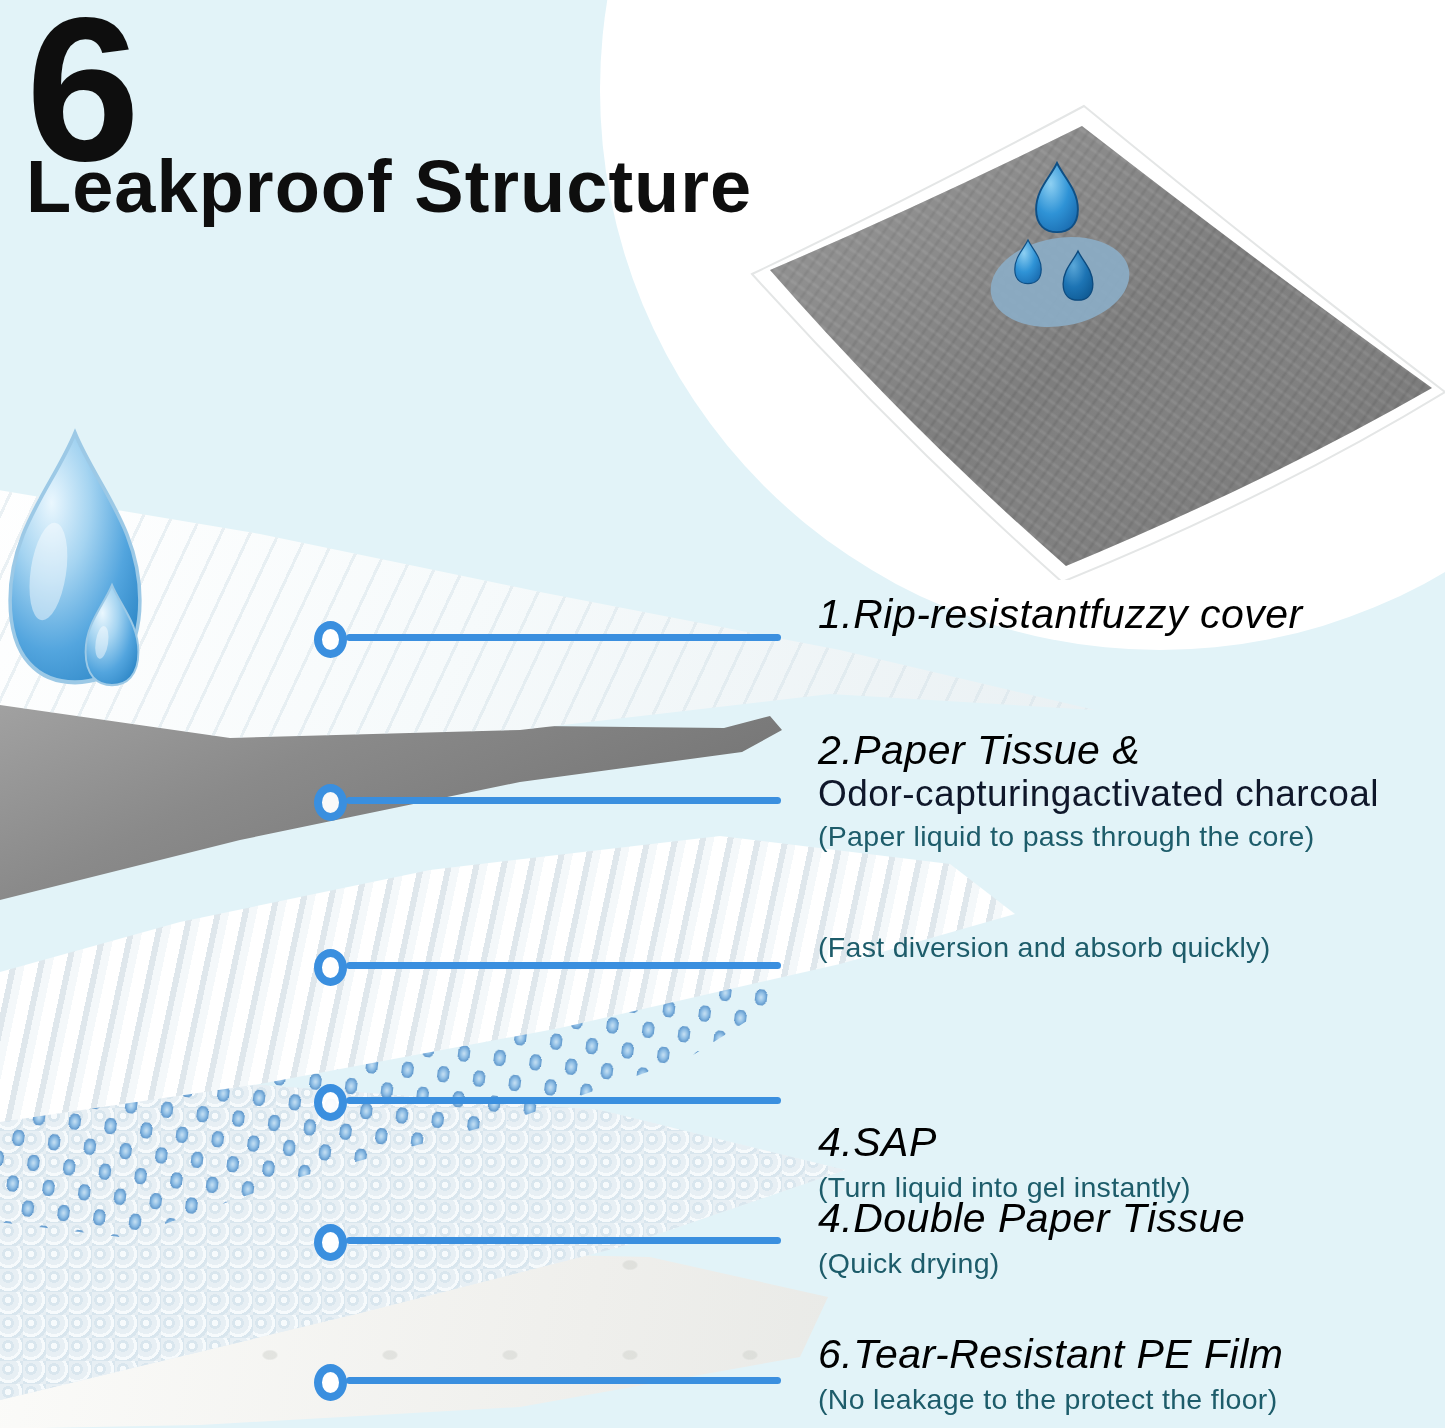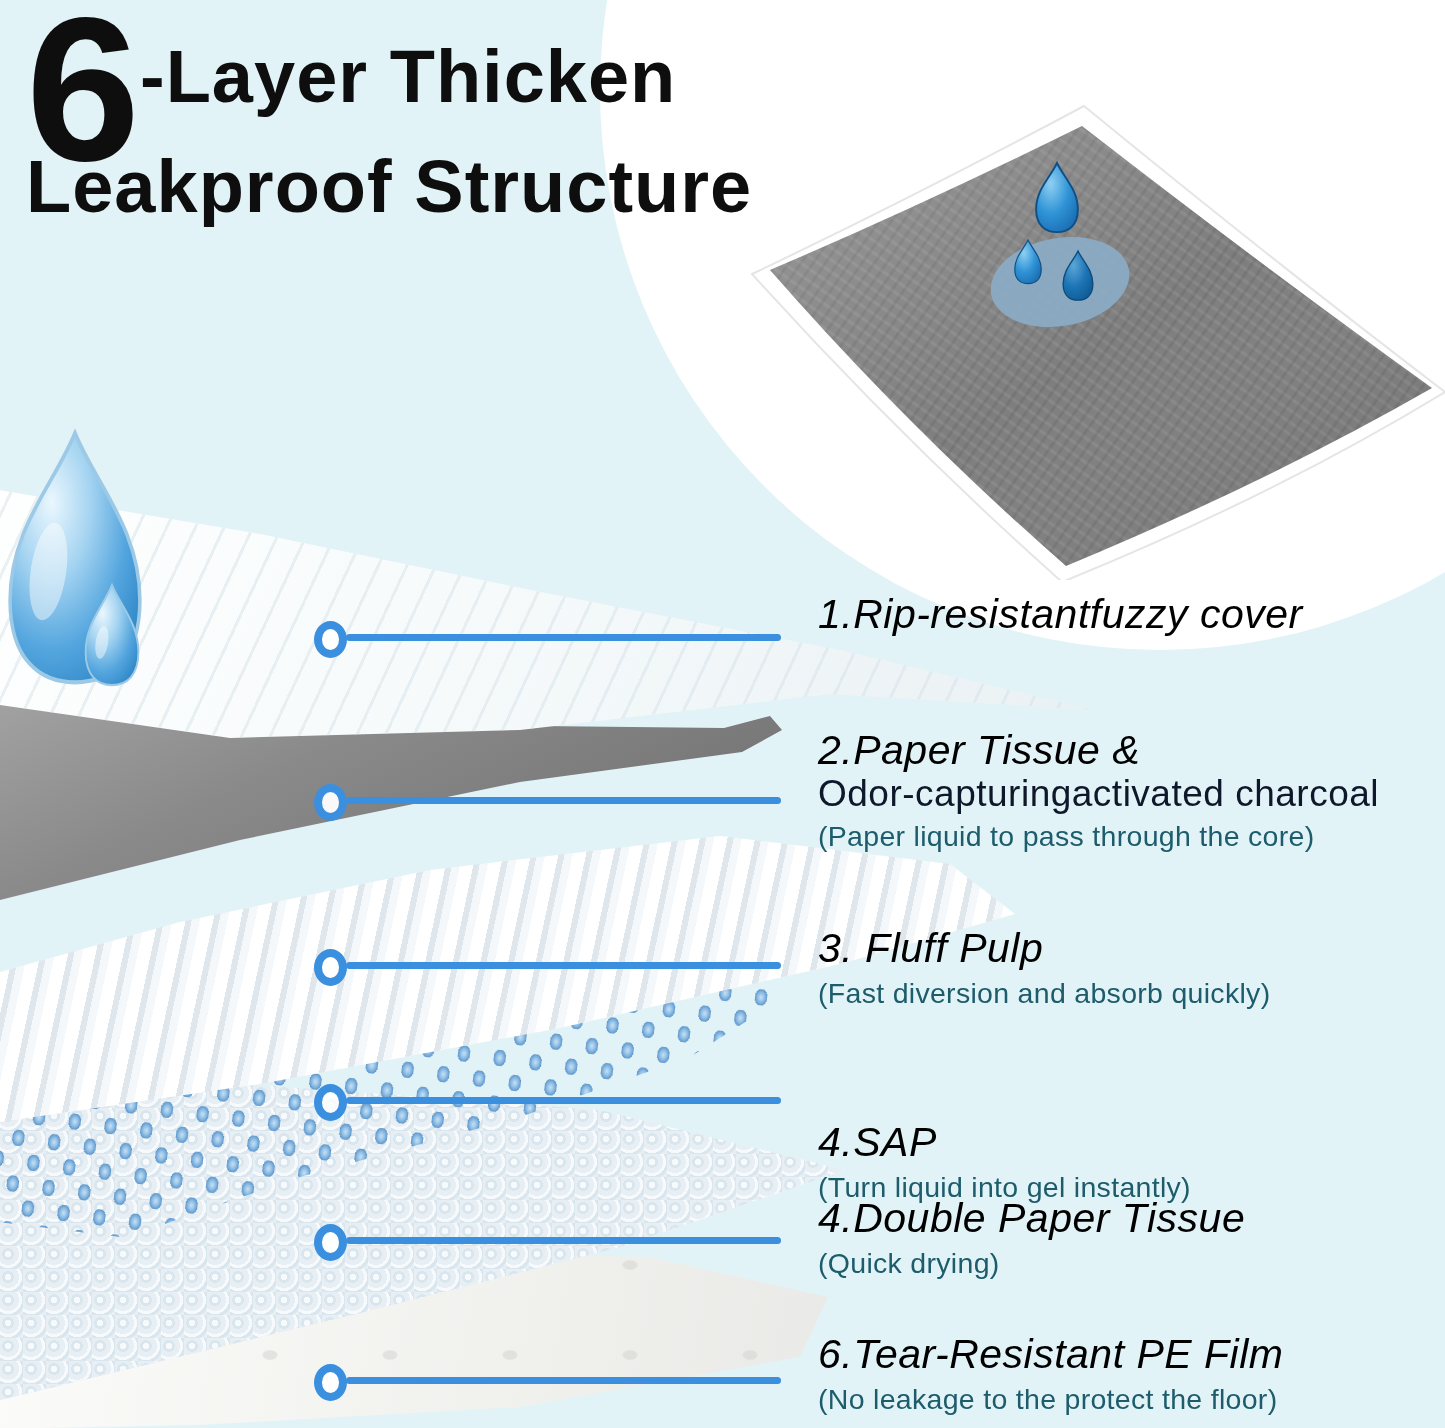--- a/index.html
+++ b/index.html
@@ -82,21 +82,20 @@
 </head>
 <body>
 
 <div class="stage">
 
   <div class="bg-white-circle"></div>
 
   <div class="headline">
     <div class="row1">
       <span class="big-number">6</span>
-      <span class="title-rest">-Layer Thicken</span>
     </div>
     <div class="title-line2">Leakproof Structure</div>
   </div>
 
   <svg class="pad-svg" viewBox="0 0 705 500">
     <defs>
       <pattern id="weave" width="10" height="10" patternUnits="userSpaceOnUse" patternTransform="rotate(35)">
         <rect width="10" height="10" fill="#7e7e7e"></rect>
         <path d="M0,5 H10" stroke="rgba(255,255,255,0.08)" stroke-width="3"></path>
         <path d="M5,0 V10" stroke="rgba(30,30,30,0.10)" stroke-width="3"></path>
@@ -193,21 +192,20 @@
     <div class="t">1.Rip-resistantfuzzy cover</div>
   </div>
 
   <div class="anno" style="top:728px">
     <div class="t">2.Paper Tissue &amp;</div>
     <div class="t2">Odor-capturingactivated charcoal</div>
     <div class="d">(Paper liquid to pass through the core)</div>
   </div>
 
   <div class="anno" style="top:926px">
-    <div class="t">3. Fluff Pulp</div>
     <div class="d">(Fast diversion and absorb quickly)</div>
   </div>
 
   <div class="anno" style="top:1120px">
     <div class="t">4.SAP</div>
     <div class="d">(Turn liquid into gel instantly)</div>
   </div>
 
   <div class="anno" style="top:1196px">
     <div class="t">4.Double Paper Tissue</div>

